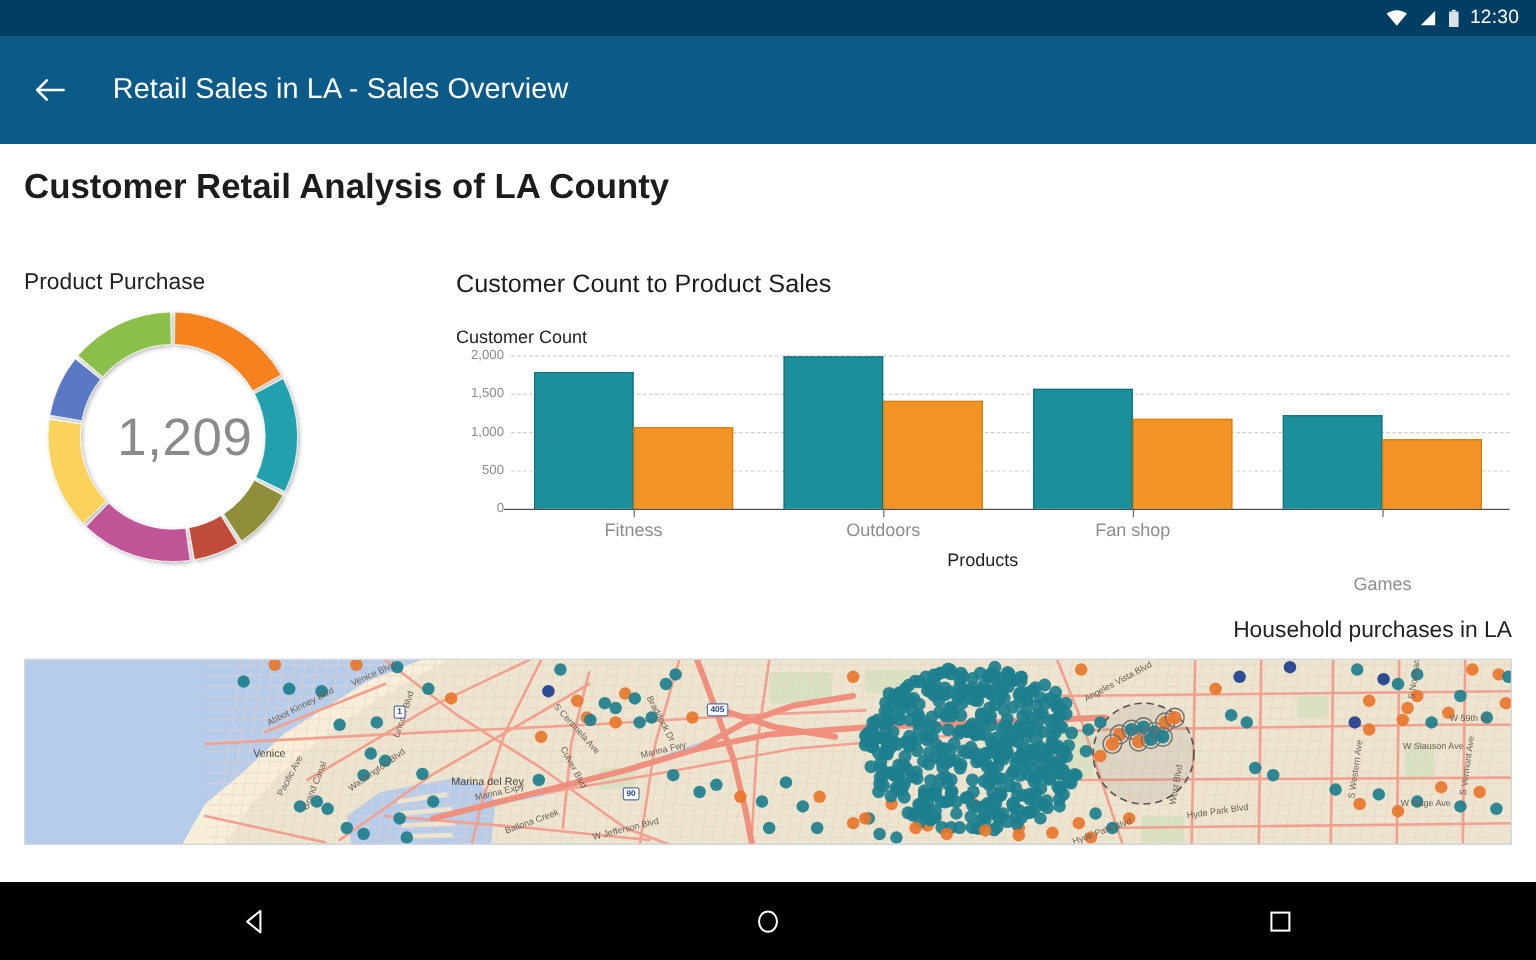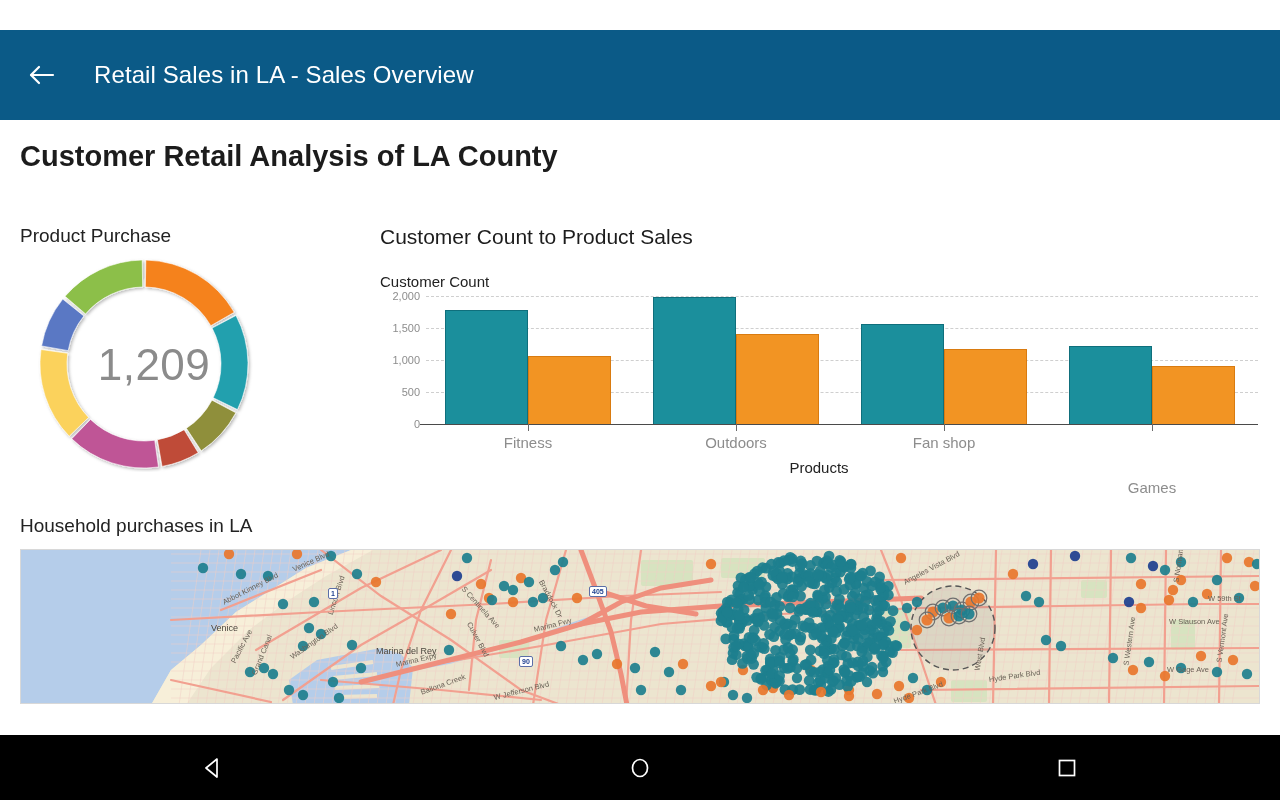--- a/index.html
+++ b/index.html
@@ -59,21 +59,21 @@
   .bars { position: absolute; left: 46px; top: 0; right: 0; height: 128px; }
   .bargroup { position: absolute; bottom: 0; display: flex; align-items: flex-end; }
   .bar { width: 83px; }
   .bar.teal  { background: #1b8f9c; border: 1px solid #0f6f7c; border-bottom: none; }
   .bar.orange{ background: #f29423; border: 1px solid #d97b10; border-bottom: none; }
   .tickmark { position: absolute; top: 128px; width: 1px; height: 7px; background: #6a6a6a; }
   .xtick { position: absolute; top: 138px; font-size: 15px; color: #8d8d8d; transform: translateX(-50%); white-space: nowrap; }
   .xaxis-title { position: absolute; top: 163px; left: 50%; transform: translateX(-50%); font-size: 15px; color: #222; }
 
   
-  .map-wrap { position: absolute; left: 20px; top: 395px; width: 1240px; }
+  .map-wrap { position: absolute; left: 20px; top: 395px; width: 1240px; text-align: right; }
   .map-title { margin-bottom: 12px; }
   .mapbox {
     position: relative; width: 1240px; height: 155px;
     background: #b5cdea; border: 1px solid #d8d8d8; overflow: hidden;
   }
   .mapbox svg { position: absolute; left: 0; top: 0; }
   .maplabel { position: absolute; font-size: 7.5px; color: #6a6257; font-family: "Liberation Sans", sans-serif; white-space: nowrap; }
   .shield {
     position: absolute; background: #fff; border: 1px solid #5b6ea8; border-radius: 2px;
     color: #1d3f8f; font-size: 7px; padding: 1px 2px; font-weight: bold; line-height: 1;
@@ -84,20 +84,40 @@
     position: absolute; left: 0; top: 735px; width: 1280px; height: 65px;
     background: #000; display: flex; align-items: center; justify-content: space-around;
   }
   .navbtn { width: 90px; height: 48px; display: flex; align-items: center; justify-content: center; cursor: pointer; }
 </style>
 </head>
 <body>
 
 <div id="app">
 
+  <div class="statusbar">
+    <span class="si">
+      <svg width="18" height="14" viewBox="0 0 18 14">
+          <path d="M9 13.5 L0.6 3.4 A13.5 13.5 0 0 1 17.4 3.4 Z" fill="#ffffff"></path>
+        </svg>
+    </span>
+    <span class="si">
+      <svg width="16" height="14" viewBox="0 0 16 14">
+          <path d="M14 1 L14 13 L2 13 Z" fill="#ffffff"></path>
+          <path d="M14 1 L14 13 L2 13 Z" fill="#7aa0b8" opacity="0.0"></path>
+        </svg>
+    </span>
+    <span class="si">
+      <svg width="9" height="15" viewBox="0 0 9 15">
+          <rect x="3" y="0" width="3" height="1.6" fill="#ffffff"></rect>
+          <rect x="0.5" y="1.6" width="8" height="13" rx="1" fill="#ffffff" opacity="0.85"></rect>
+        </svg>
+    </span>
+    <span class="clock">12:30</span>
+  </div>
 
   <div class="appbar">
     <div class="backbtn">
       <svg width="26" height="22" viewBox="0 0 26 22">
         <path d="M10 3 L2 11 L10 19" stroke="#ffffff" stroke-width="2.2" fill="none" stroke-linecap="round" stroke-linejoin="round"></path>
         <line x1="2.5" y1="11" x2="24" y2="11" stroke="#ffffff" stroke-width="2.2" stroke-linecap="round"></line>
       </svg>
     </div>
     <div class="title">Retail Sales in LA - Sales Overview</div>
   </div>

